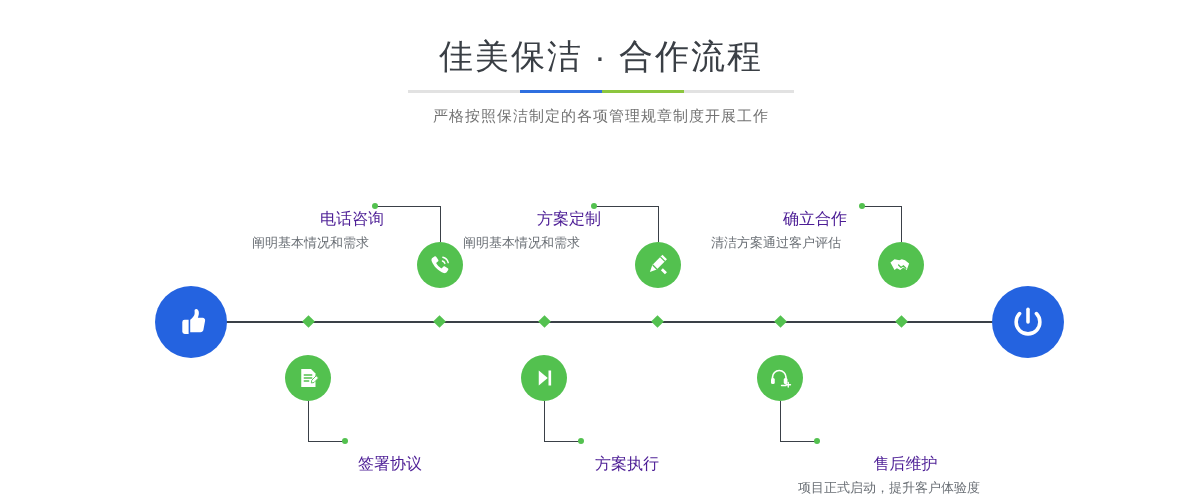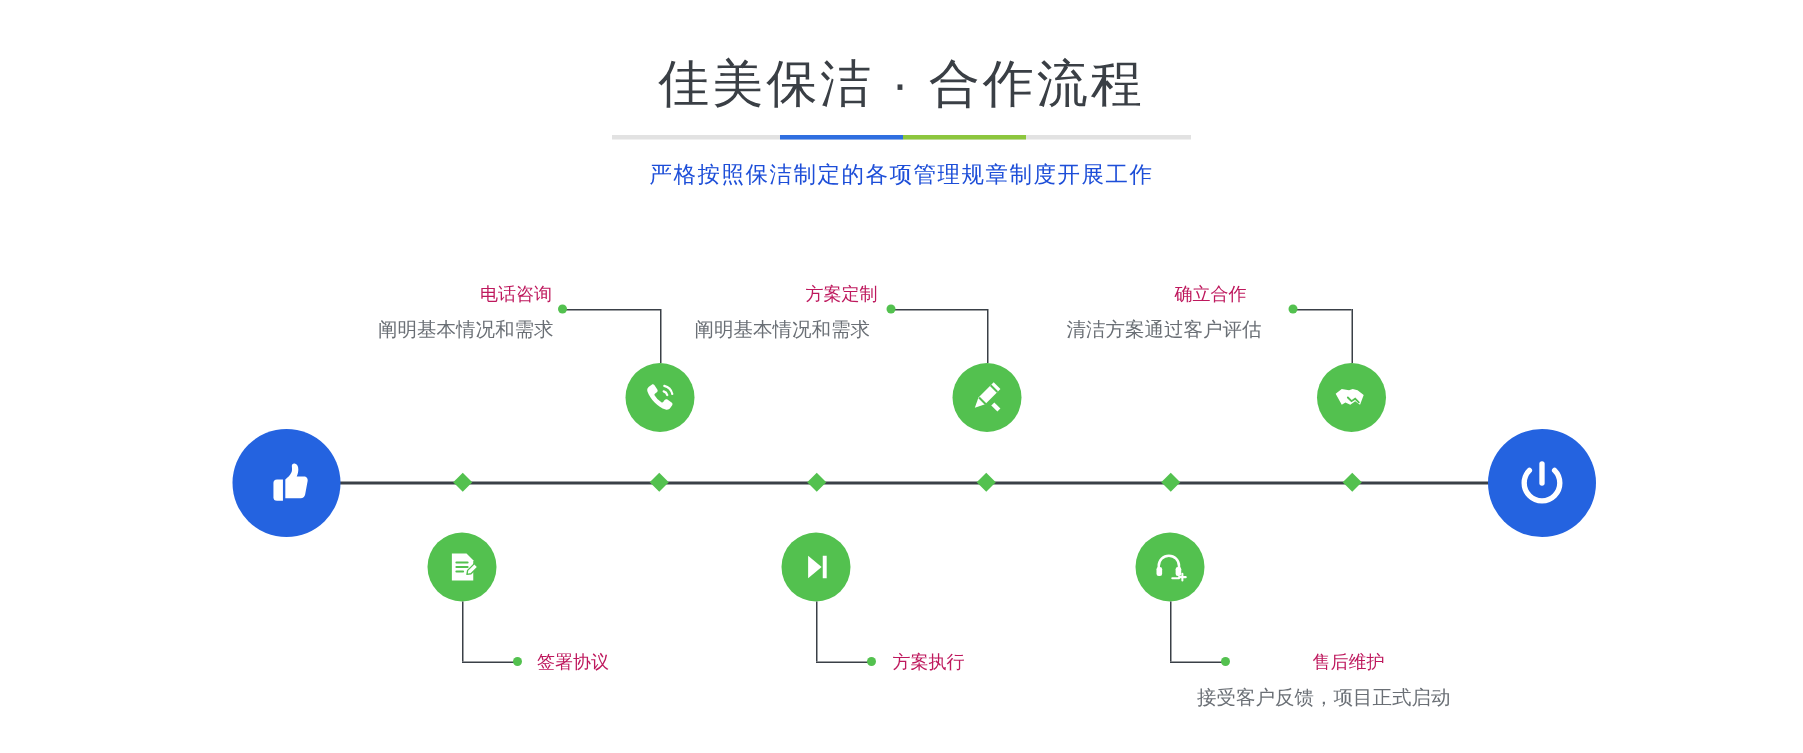--- a/index.html
+++ b/index.html
@@ -55,21 +55,21 @@
     position: absolute;
     left: 194px;
     top: 0;
     width: 82px;
     height: 3px;
     background: #8cc63e;
   }
   .subtitle {
     margin: 14px 0 0 0;
     font-size: 15px;
-    color: #1d4ed8;
+    color: #737373;
     letter-spacing: 1px;
   }
 
   
   .timeline {
     position: absolute;
     left: 0;
     top: 0;
     width: 1202px;
     height: 502px;
@@ -135,23 +135,24 @@
     border-radius: 50%;
     background: #53c14f;
   }
 
   
   .lbl {
     position: absolute;
     white-space: nowrap;
   }
   .lbl .lbl-title {
-    font-size: 12px;
-    color: #be185d;
+    font-size: 16px;
+    color: #4c1d95;
     line-height: 22px;
+    margin-top: 23px;
   }
   .lbl .lbl-desc {
     font-size: 13px;
     color: #6a6f75;
     line-height: 20px;
     margin-top: 3px;
   }
   .lbl.above { text-align: left; }
   .lbl.below { text-align: center; }
 
@@ -291,17 +292,17 @@
           <path d="M24 26h-6" stroke="#ffffff" stroke-width="1.8" stroke-linecap="round"></path>
           <path d="M27 22v6M24 25h6" stroke="#ffffff" stroke-width="1.8" stroke-linecap="round"></path>
         </svg>
       </span>
     </div>
     <div class="conn v" style="left:780px; top:401px; height:40px"></div>
     <div class="conn h" style="left:780px; top:441px; width:37px"></div>
     <div class="dot" style="left:814px; top:438px"></div>
     <div class="lbl below" style="left:798px; top:430px">
       <div class="lbl-title" style="margin-left:33px">售后维护</div>
-      <div class="lbl-desc">接受客户反馈，项目正式启动</div>
+      <div class="lbl-desc">项目正式启动，提升客户体验度</div>
     </div>
 
   </div>
 </div>
 
 </body></html>

